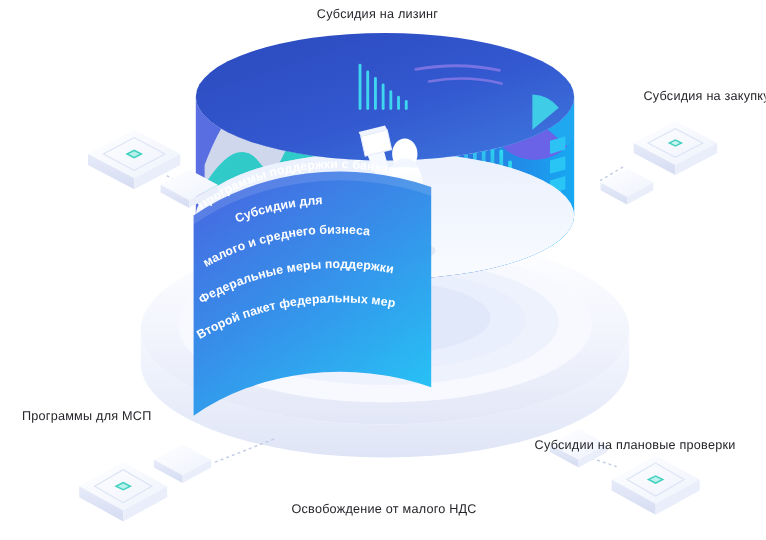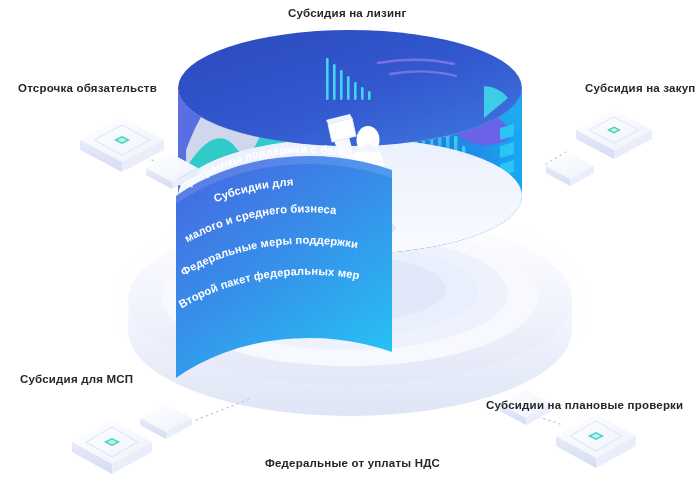--- a/index.html
+++ b/index.html
@@ -8,21 +8,21 @@
     background:#ffffff;
     font-family:"Liberation Sans", sans-serif;
     overflow:hidden;
     position:relative;
   }
   #stage{position:absolute;inset:0;width:696px;height:491px;}
   .label{
     position:absolute;
     font-family:"Liberation Sans", sans-serif;
     font-size:11.5px;
-    font-weight:700;
+    font-weight:400;
     color:#25262b;
     letter-spacing:.2px;
     white-space:nowrap;
     line-height:1;
   }
   #lbl-top{left:288px;top:8px;}
   #lbl-left{left:18px;top:83px;}
   #lbl-right{left:585px;top:83px;}
   #lbl-bl{left:20px;top:374px;}
   #lbl-br{left:486px;top:400px;}
@@ -327,19 +327,18 @@
       <path d="M636,436 L636,446 L596,468 L596,458 Z" fill="#e9eefa"></path>
       <path d="M570,436 L596,421 L622,436 L596,451 Z" fill="none" stroke="#dbe3f4" stroke-width="1"></path>
       <g>
         <path d="M588,436 L596,432 L604,436 L596,440 Z" fill="#3fd0c0"></path>
         <path d="M591,436 L596,433.5 L601,436 L596,438.5 Z" fill="#bdf1eb"></path>
       </g>
     </g>
   </svg>
 
   <div class="label" id="lbl-top">Субсидия на лизинг</div>
-  <div class="label" id="lbl-left">Отсрочка обязательств</div>
   <div class="label" id="lbl-right">Субсидия на закупку</div>
-  <div class="label" id="lbl-bl">Субсидия для МСП</div>
+  <div class="label" id="lbl-bl">Программы для МСП</div>
   <div class="label" id="lbl-br">Субсидии на плановые проверки</div>
-  <div class="label" id="lbl-bottom">Федеральные от уплаты НДС</div>
+  <div class="label" id="lbl-bottom">Освобождение от малого НДС</div>
 
 </div>
 
 </body></html>

